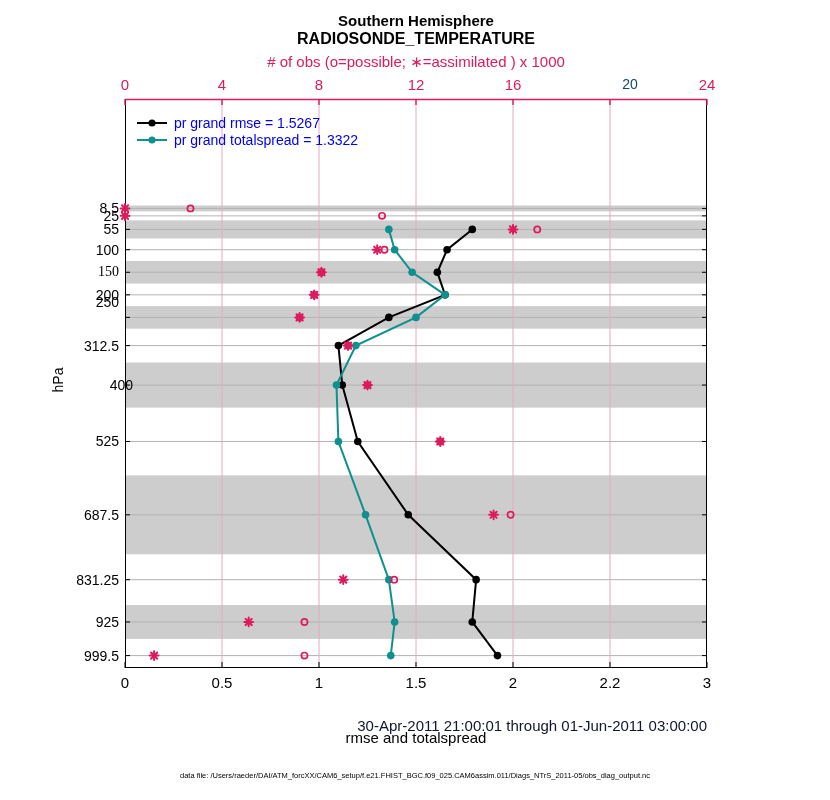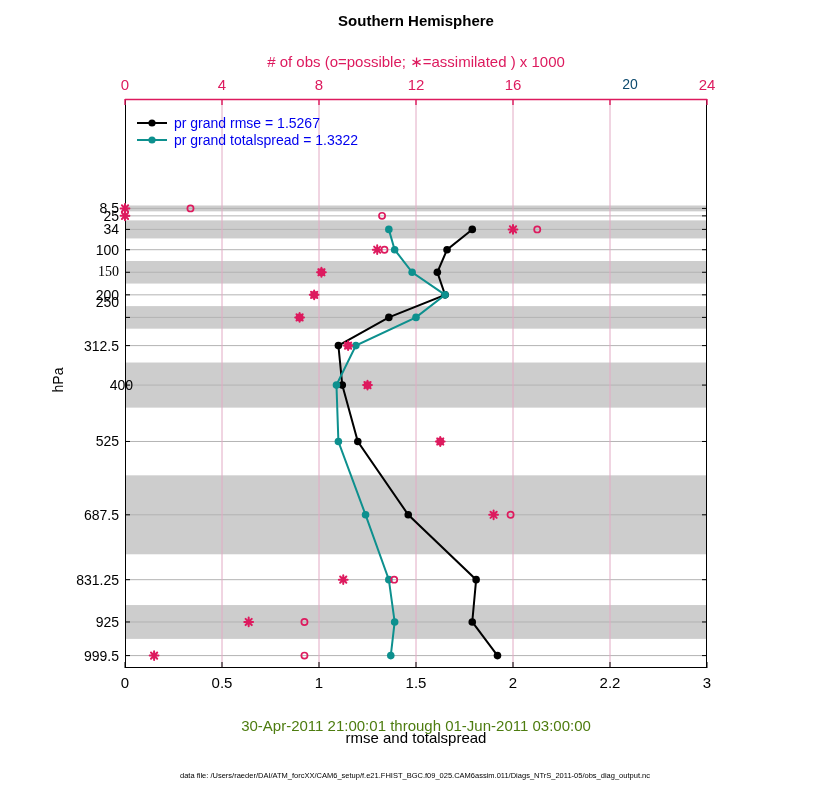--- a/index.html
+++ b/index.html
@@ -4,34 +4,35 @@
 <style>
   html,body{margin:0;padding:0;background:#ffffff;}
   #canvas{position:relative;width:822px;height:800px;background:#fff;
           font-family:"Liberation Sans","DejaVu Sans",sans-serif;overflow:hidden;}
   .abs{position:absolute;}
   .ctr{left:125px;width:582px;text-align:center;}
   #title1{top:12px;font-size:15px;font-weight:bold;color:#000;}
   #title2{top:30px;font-size:16px;font-weight:bold;color:#000;}
   #obslabel{top:53px;font-size:15px;}
   #xlabel{top:698px;font-size:15px;color:#000;margin-top:31px;}
-  #daterange{top:717px;font-size:15px;color:#4d7c0f;}
+  #daterange{top:717px;font-size:15px;color:#0f172a;text-align:right;}
   #datafile{top:771px;left:0;width:830px;text-align:center;font-size:7.5px;color:#000;}
   #hpa{top:372px;left:46px;font-size:14px;color:#000;transform:rotate(-90deg);transform-origin:center;}
   .ylab{position:absolute;left:0;width:119px;text-align:right;transform:translateY(-50%);font-size:14px;color:#000;white-space:nowrap;}
   #legend{top:114px;left:136px;font-size:14px;}
   .legrow{display:flex;align-items:center;height:17px;white-space:nowrap;}
   .legrow svg{margin-right:6px;}
   #plotsvg{position:absolute;left:125px;top:99px;overflow:visible;}
 </style>
 </head>
 <body>
 
 <div id="canvas">
   <div class="abs ctr" id="title1">Southern Hemisphere</div>
+  <div class="abs ctr" id="title2">RADIOSONDE_TEMPERATURE</div>
   <div class="abs ctr" id="obslabel" style="color: rgb(221, 26, 94);"># of obs (o=possible; ∗=assimilated ) x 1000</div>
 
   <div class="abs" id="hpa">hPa</div>
 
   <svg id="plotsvg" width="582" height="569">
       <rect x="0" y="106.49008723235528" width="582" height="5.865979381443296" fill="#cdcdcd"></rect>
       <rect x="0" y="121.38065027755749" width="582" height="18.049167327517836" fill="#cdcdcd"></rect>
       <rect x="0" y="161.99127676447264" width="582" height="22.561459159397316" fill="#cdcdcd"></rect>
       <rect x="0" y="207.11419508326725" width="582" height="22.561459159397316" fill="#cdcdcd"></rect>
       <rect x="0" y="263.5178429817605" width="582" height="45.122918318794575" fill="#cdcdcd"></rect>
@@ -183,21 +184,21 @@
       <span style="position: absolute; left: 707px; top: 76px; transform: translateX(-50%); color: rgb(221, 26, 94); font-size: 15px; text-align: right;">24</span>
       <span style="position: absolute; left: 125px; top: 674px; transform: translateX(-50%); color: rgb(0, 0, 0); font-size: 15px;">0</span>
       <span style="position: absolute; left: 222px; top: 674px; transform: translateX(-50%); color: rgb(0, 0, 0); font-size: 15px;">0.5</span>
       <span style="position: absolute; left: 319px; top: 674px; transform: translateX(-50%); color: rgb(0, 0, 0); font-size: 15px;">1</span>
       <span style="position: absolute; left: 416px; top: 674px; transform: translateX(-50%); color: rgb(0, 0, 0); font-size: 15px;">1.5</span>
       <span style="position: absolute; left: 513px; top: 674px; transform: translateX(-50%); color: rgb(0, 0, 0); font-size: 15px;">2</span>
       <span style="position: absolute; left: 610px; top: 674px; transform: translateX(-50%); color: rgb(0, 0, 0); font-size: 15px;">2.2</span>
       <span style="position: absolute; left: 707px; top: 674px; transform: translateX(-50%); color: rgb(0, 0, 0); font-size: 15px;">3</span>
       <span class="ylab" style="top: 208.423px;">8.5</span>
       <span class="ylab" style="top: 215.868px;">25</span>
-      <span class="ylab" style="top: 229.405px;">34</span>
+      <span class="ylab" style="top: 229.405px;">55</span>
       <span class="ylab" style="top: 249.711px;">100</span>
       <span class="ylab" style="top: 272.272px; font-family: Liberation Serif, serif;">150</span>
       <span class="ylab" style="top: 294.833px;">200</span>
       <span class="ylab" style="top: 302px;">250</span>
       <span class="ylab" style="top: 345.597px;">312.5</span>
       <span class="ylab" style="top: 385.079px; margin-left: 14px;">400</span>
       <span class="ylab" style="top: 441.483px;">525</span>
       <span class="ylab" style="top: 514.808px;">687.5</span>
       <span class="ylab" style="top: 579.672px;">831.25</span>
       <span class="ylab" style="top: 621.975px;">925</span>

